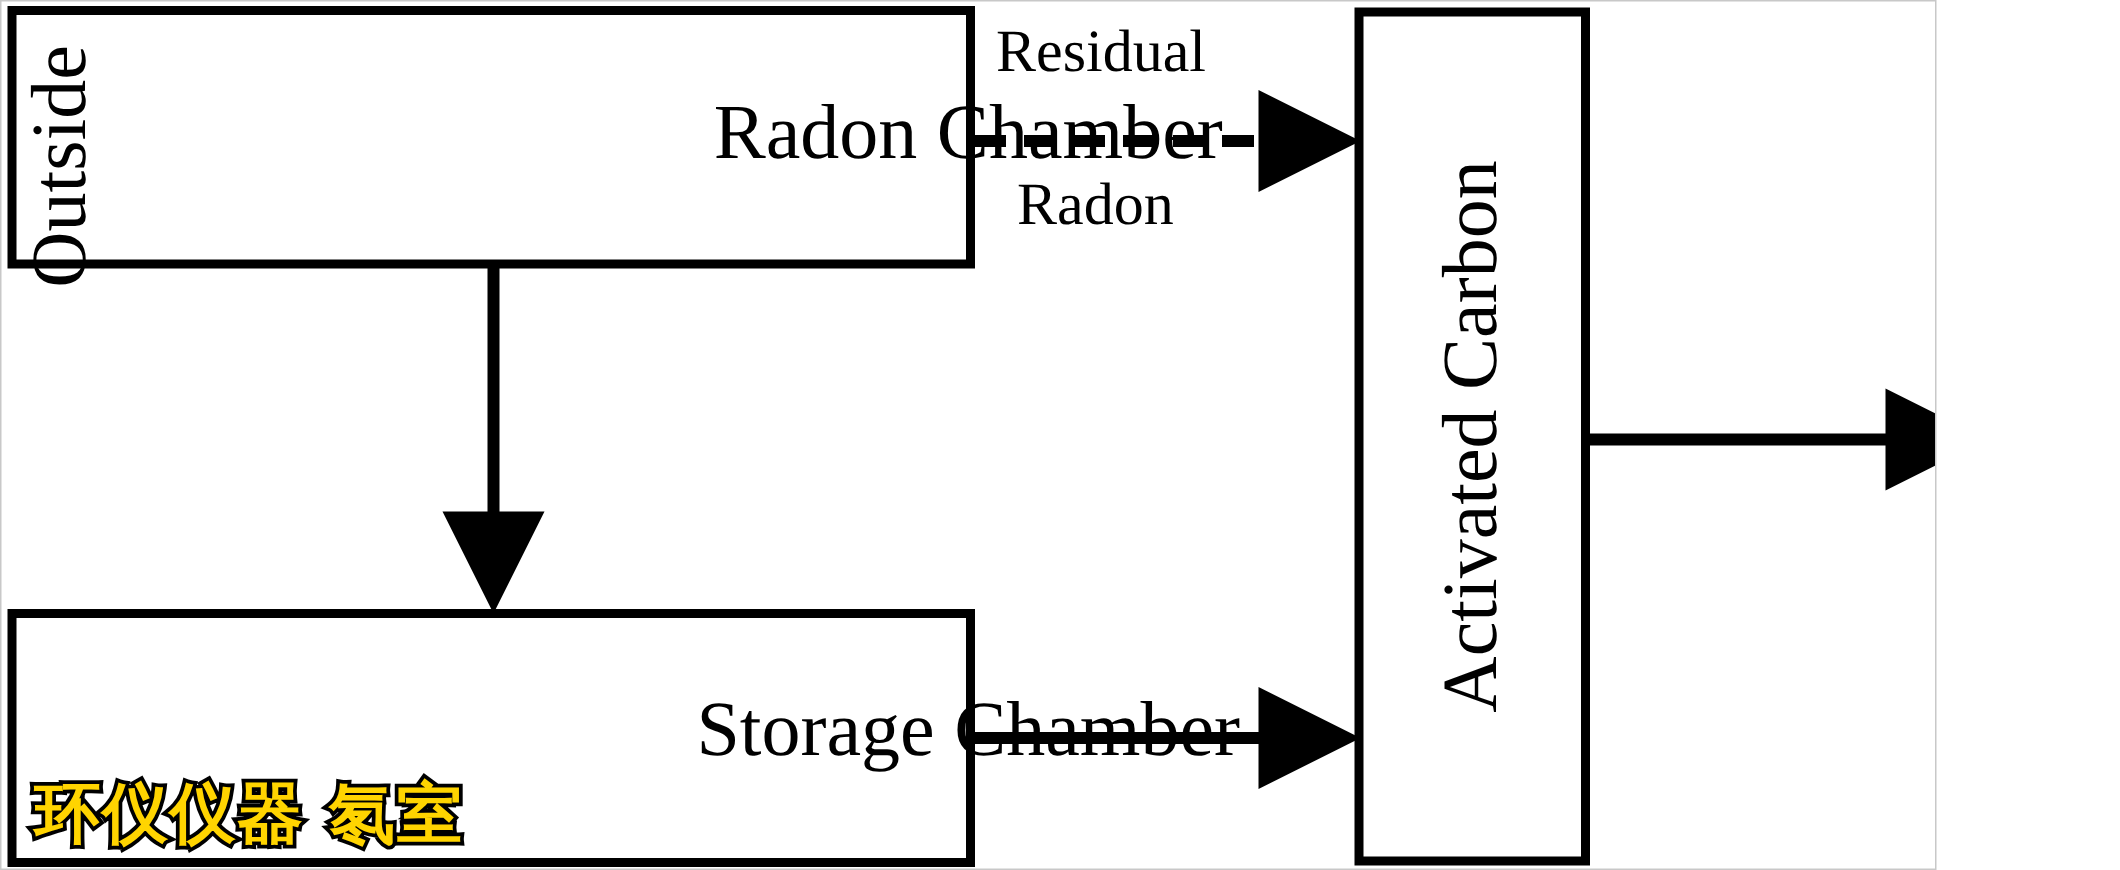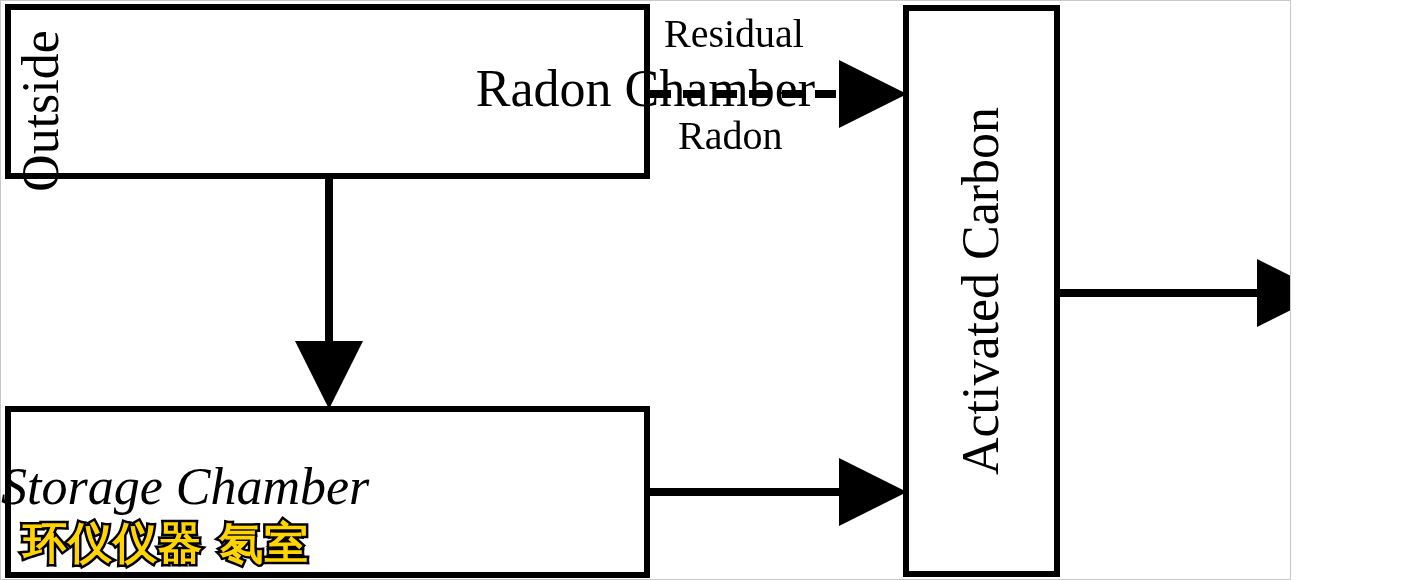--- a/index.html
+++ b/index.html
@@ -40,21 +40,21 @@
     white-space: nowrap;
   }
   #radon-chamber-label {
     left: 0; right: 0;
     top: 62px;
     text-align: center;
   }
   #storage-chamber-label {
     left: 0; right: 0;
     top: 460px;
-    font-style: italic;
+    text-align: center;
   }
   #activated-carbon-label {
     left: 902px;
     top: 4px;
     width: 157px;
     height: 572px;
     display: flex;
     align-items: center;
     justify-content: center;
   }

